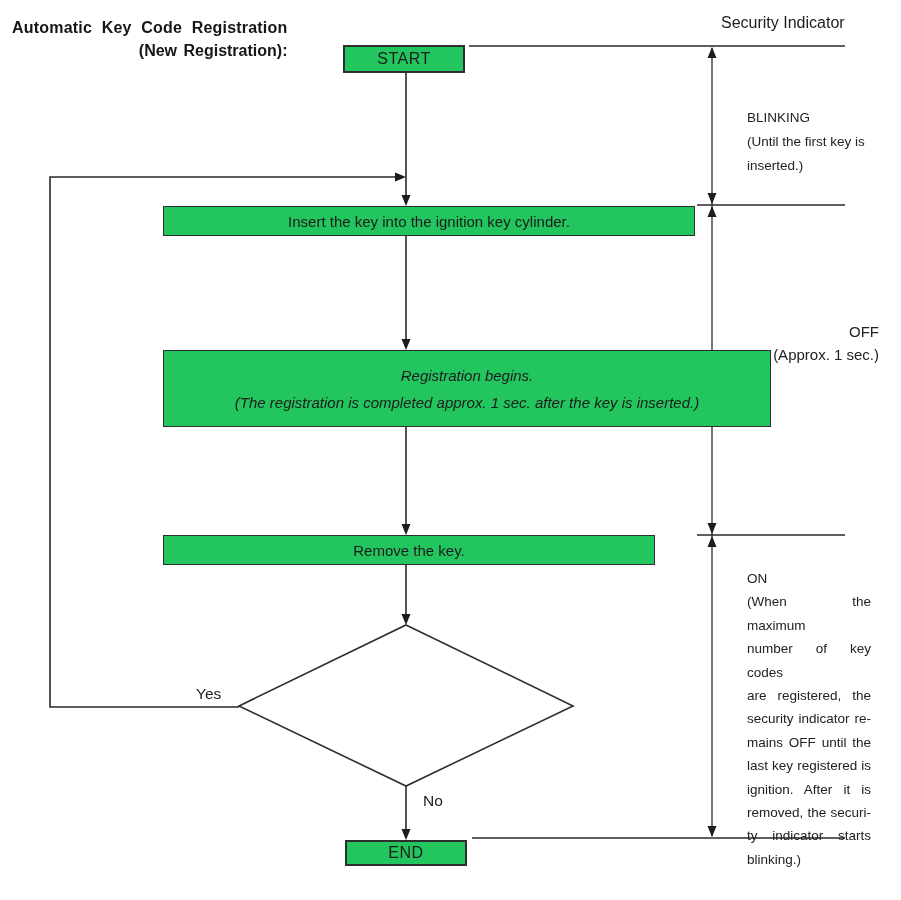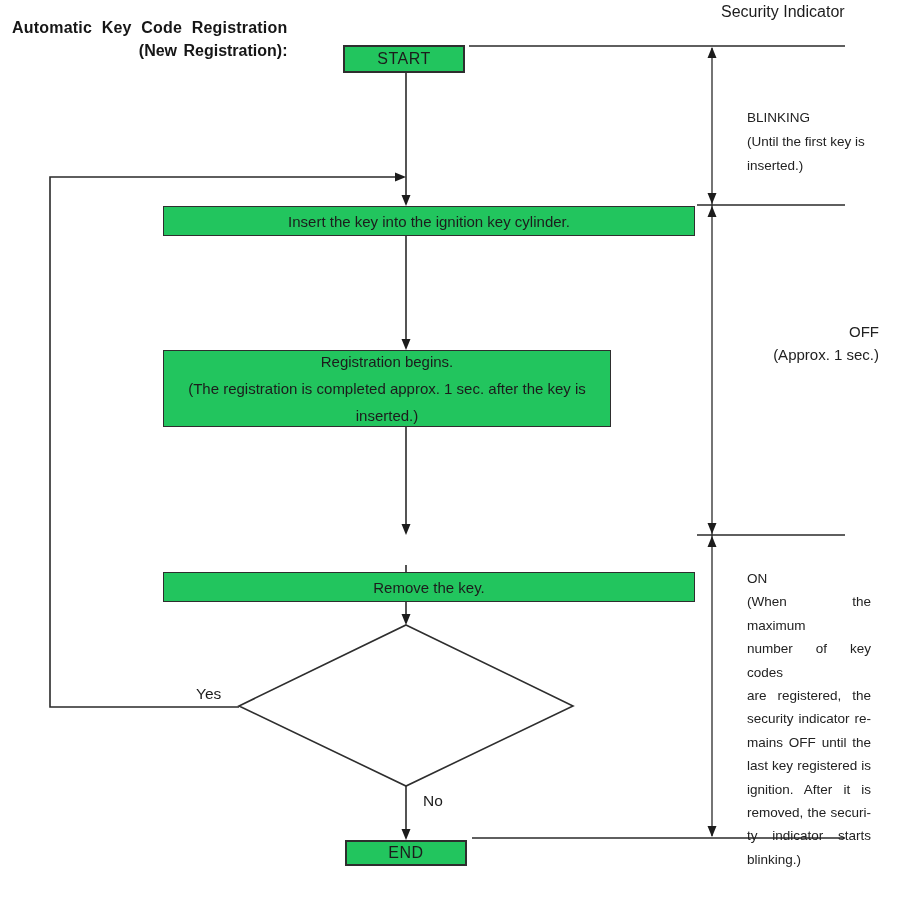--- a/index.html
+++ b/index.html
@@ -70,32 +70,32 @@
     <polygon class="head" points="712,534 707.5,523 716.5,523"></polygon>
     <polygon class="head" points="712,536 707.5,547 716.5,547"></polygon>
     <polygon class="head" points="712,837 707.5,826 716.5,826"></polygon>
   </svg>
 
   <div class="abs title" style="left:12px;top:16px;text-align:right;">
     <div class="l1">Automatic Key Code Registration</div>
     <div class="l2">(New Registration):</div>
   </div>
 
-  <div class="abs col-header" style="left:721px;top:3px;">Security Indicator</div>
+  <div class="abs col-header" style="left:721px;top:14px;">Security Indicator</div>
 
   <div class="node terminal" style="left:343px;top:45px;width:122px;height:28px;">START</div>
 
   <div class="node proc" style="left:163px;top:206px;width:532px;height:30px;">Insert the key into the ignition key cylinder.</div>
 
-  <div class="node proc proc2" style="left:163px;top:350px;width:448px;height:77px;">
+  <div class="node proc proc2" style="left:163px;top:350px;width:608px;height:77px;font-style:italic;">
     <div>Registration begins.</div>
     <div>(The registration is completed approx. 1 sec. after the key is inserted.)</div>
   </div>
 
-  <div class="node proc" style="left:163px;top:535px;width:532px;height:30px;margin-top:37px;">Remove the key.</div>
+  <div class="node proc" style="left:163px;top:535px;width:492px;height:30px;">Remove the key.</div>
 
 
   <div class="branch-label" style="left:196px;top:685px;">Yes</div>
   <div class="branch-label" style="left:423px;top:792px;">No</div>
 
   <div class="node terminal" style="left:345px;top:840px;width:122px;height:26px;">END</div>
 
   <div class="state state-blinking" style="left:723px;top:106px;">
     <span class="ln">BLINKING</span>
     <span class="ln">(Until the first key is</span>

